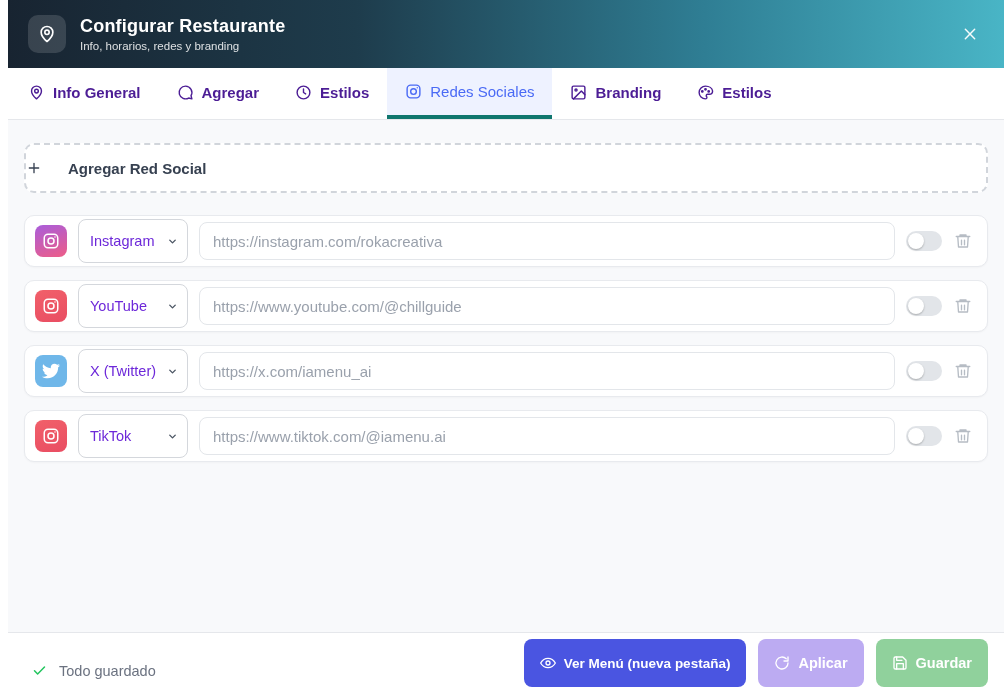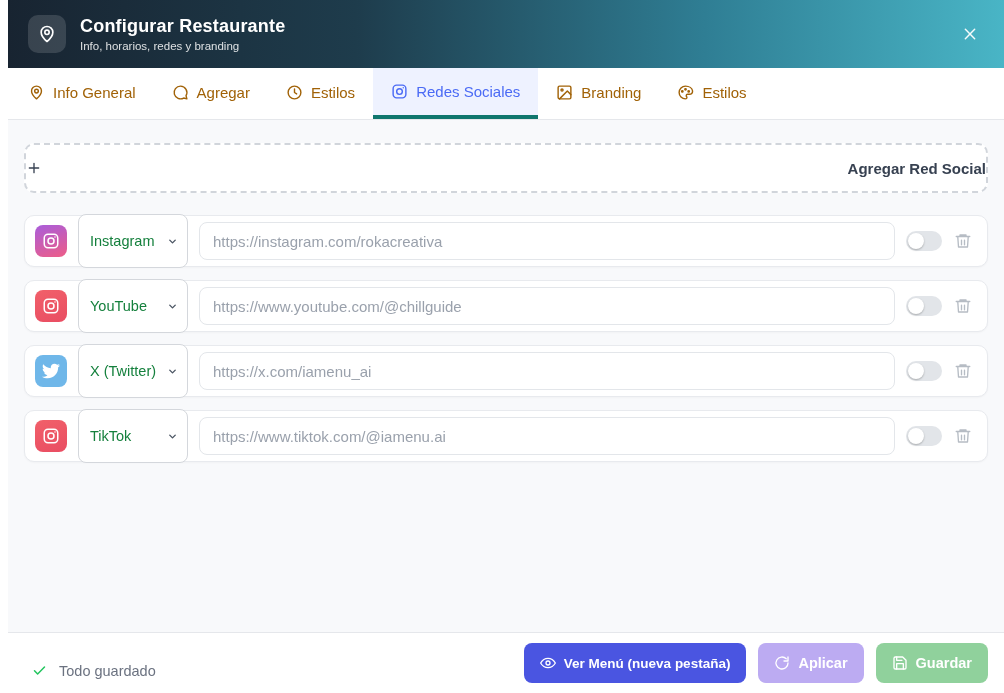--- a/index.html
+++ b/index.html
@@ -14,64 +14,64 @@
   .header-icon svg { width:20px; height:20px; }
   .header-text { display:flex; flex-direction:column; gap:3px; }
   .header-title { font-size:18px; font-weight:700; color:#fff; letter-spacing:.2px; }
   .header-sub { font-size:11.5px; color:rgba(255,255,255,.85); }
   .close-btn { margin-left:auto; background:none; border:none; cursor:pointer; color:rgba(255,255,255,.95);
     width:28px; height:28px; display:flex; align-items:center; justify-content:center; }
   .close-btn svg { width:16px; height:16px; }
 
   
   .tabs { height:52px; flex:none; background:#fff; border-bottom:1px solid #e5e7eb; display:flex; align-items:stretch; padding:0 2px; }
-  .tab { display:flex; align-items:center; gap:8px; padding:0 18px; font-size:15px; color:#a16207;
-    border-bottom:2px solid transparent; cursor:pointer; background:transparent; border-top:none; border-left:none; border-right:none; font-family:inherit; }
+  .tab { display:flex; align-items:center; gap:8px; padding:0 18px; font-size:15px; color:#4c1d95;
+    border-bottom:2px solid transparent; cursor:pointer; background:transparent; border-top:none; border-left:none; border-right:none; font-family:inherit;font-weight:bold; }
   .tab svg { width:17px; height:17px; flex:none; }
   .tab.active { color:#4a6af5; background:#eef2ff; border-bottom:4px solid #0f766e; font-weight:500; }
 
   
   .content { flex:1; background:#f8f9fb; padding:23px 16px; overflow:hidden; }
   .add-btn { width:100%; height:50px; border:2px dashed #d1d5db; border-radius:10px; background:#fff;
-    display:flex; align-items:center; justify-content:space-between; gap:26px; font-size:15px; font-weight:600;
+    display:flex; align-items:center; justify-content:flex-start; gap:26px; font-size:15px; font-weight:600;
     color:#374151; cursor:pointer; font-family:inherit; }
   .add-btn svg { width:16px; height:16px; }
 
   .rows { margin-top:22px; display:flex; flex-direction:column; gap:13px; }
   .row { background:#fff; border:1px solid #e8eaee; border-radius:10px; height:52px; display:flex;
     align-items:center; padding:0 14px 0 10px; gap:11px; box-shadow:0 1px 2px rgba(0,0,0,.03); }
   .net-icon { width:32px; height:32px; border-radius:8px; display:flex; align-items:center; justify-content:center; flex:none; }
   .net-icon svg { width:18px; height:18px; }
   .icon-instagram { background:linear-gradient(160deg,#a95ddb 0%,#ee5d87 100%); }
   .icon-red { background:linear-gradient(160deg,#f1606a 0%,#e94d62 100%); }
   .icon-blue { background:#6fb7e9; }
 
-  .select { height:54px; width:110px; border:1px solid #d4d7dc; border-radius:8px; background:#fff;
+  .select { height:44px; width:110px; border:1px solid #d4d7dc; border-radius:8px; background:#fff;
     display:flex; align-items:center; justify-content:space-between; padding:0 9px 0 11px;
-    font-size:14.5px; color:#15803d; cursor:pointer; flex:none; }
+    font-size:14.5px; color:#6d28d9; cursor:pointer; flex:none; }
   .select .chev svg { width:11px; height:11px; display:block; color:#4b5563; }
 
   .url-input { flex:1; height:38px; border:1px solid #e3e6ea; border-radius:8px; padding:0 13px;
     font-size:15px; color:#9aa1ac; outline:none; background:#fff; font-family:inherit; }
 
   .toggle { width:36px; height:20px; border-radius:10px; background:#e2e5e9; position:relative; flex:none; cursor:pointer; border:none; }
   .toggle .knob { width:16px; height:16px; border-radius:50%; background:#fff; position:absolute; top:2px; left:2px;
     box-shadow:0 1px 2px rgba(0,0,0,.25); }
 
   .trash { width:20px; height:20px; color:#b6bcc4; background:none; border:none; cursor:pointer; padding:0; flex:none;
     display:flex; align-items:center; justify-content:center; }
   .trash svg { width:18px; height:18px; }
 
   
   .footer { height:61px; flex:none; background:#fff; border-top:1px solid #e5e7eb; display:flex; align-items:center; padding:0 16px; }
   .status { display:flex; align-items:flex-start; gap:12px; color:#6b7280; font-size:14.5px; margin-left:8px;margin-top:16px; }
   .status svg { width:15px; height:15px; color:#22c55e; }
   .footer-buttons { margin-left:auto; display:flex; gap:12px; }
   .btn { display:flex; align-items:center; gap:8px; border:none; border-radius:8px; color:#fff;
-    font-weight:600; padding:0 16px; height:40px; cursor:pointer; font-family:inherit; }
+    font-weight:600; padding:0 16px; height:48px; cursor:pointer; font-family:inherit; }
   .btn svg { width:16px; height:16px; flex:none; }
   .btn-view  { background:#4a55e1; font-size:13.5px; }
   .btn-apply { background:#bcabf2; font-size:14.5px; }
   .btn-save  { background:#90d19c; font-size:14.5px; }
 </style>
 </head>
 <body>
 
 <div class="page">
 

